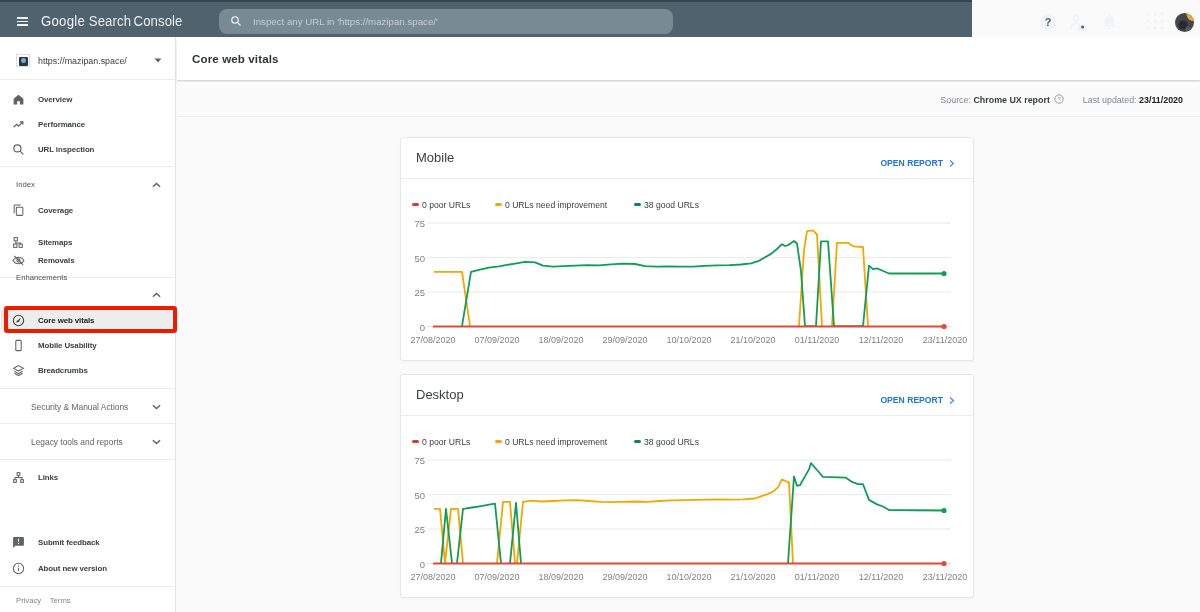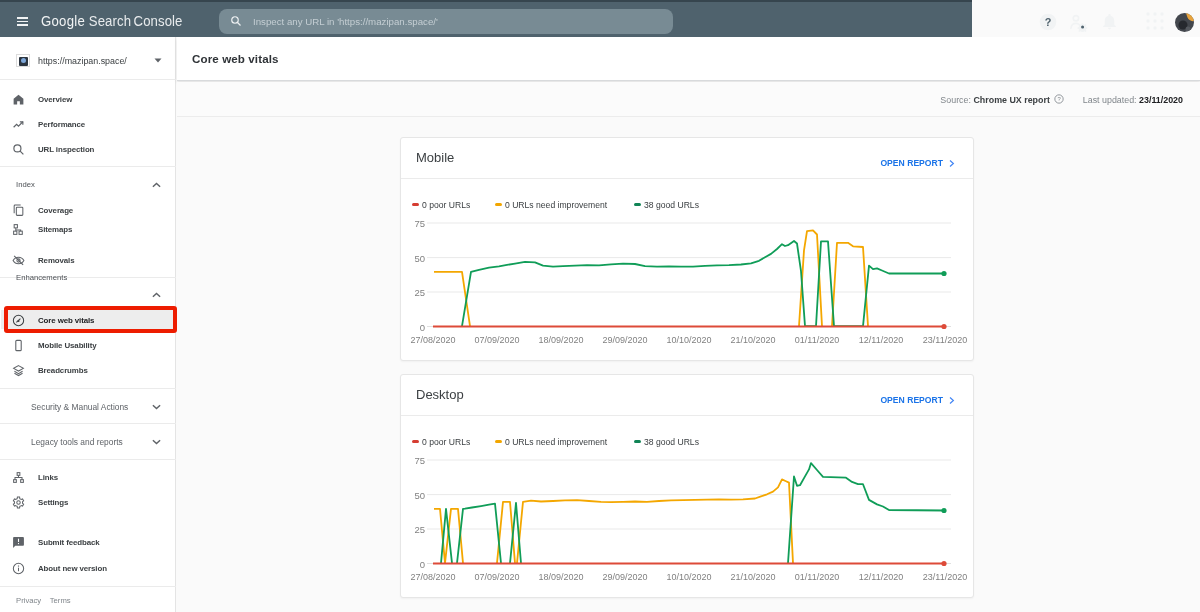--- a/index.html
+++ b/index.html
@@ -159,21 +159,21 @@
   <svg class="chev" style="top:145px;" width="9" height="6" viewBox="0 0 10 6" fill="none" stroke="#5f6368" stroke-width="1.6">
       <path d="M1 5l4-3.8L9 5"></path>
     </svg>
   <div class="menurow" style="top:161px;">
       <span class="ic"><svg width="13" height="13" viewBox="0 0 24 24" fill="none" stroke="#5f6368" stroke-width="1.9">
           <rect x="8" y="6" width="12" height="15" rx="1.5"></rect>
           <path d="M16 2H5.5C4.7 2 4 2.7 4 3.5V17"></path>
         </svg></span>
       <span class="lb">Coverage</span>
     </div>
-  <div class="menurow" style="top:180px;text-decoration:underline;">
+  <div class="menurow" style="top:193px;text-decoration:underline;">
       <span class="ic"><svg width="13" height="13" viewBox="0 0 24 24" fill="none" stroke="#5f6368" stroke-width="1.9">
           <rect x="4" y="3" width="6" height="6"></rect>
           <rect x="3" y="15" width="6" height="6"></rect>
           <rect x="13" y="15" width="6" height="6"></rect>
           <path d="M7 9v4h9v2M7 13v2"></path>
         </svg></span>
       <span class="lb">Sitemaps</span>
     </div>
   <div class="menurow" style="top:211px;">
       <span class="ic"><svg width="13" height="13" viewBox="0 0 24 24" fill="none" stroke="#5f6368" stroke-width="1.9">
@@ -224,27 +224,20 @@
     </svg>
   <div class="sdivider" style="top:422px;"></div>
   <div class="menurow" style="top:428px;">
       <span class="ic"><svg width="13" height="13" viewBox="0 0 24 24" fill="none" stroke="#5f6368" stroke-width="1.9">
           <rect x="9.5" y="3" width="5" height="5"></rect>
           <rect x="3" y="16" width="5" height="5"></rect>
           <rect x="16" y="16" width="5" height="5"></rect>
           <path d="M12 8v4M5.5 16v-4h13v4"></path>
         </svg></span>
       <span class="lb">Links</span>
-    </div>
-  <div class="menurow" style="top:453px;">
-      <span class="ic"><svg width="13" height="13" viewBox="0 0 24 24" fill="none" stroke="#5f6368" stroke-width="1.9">
-          <circle cx="12" cy="12" r="3.2"></circle>
-          <path d="M19.4 13.5c.04-.5.07-1 .07-1.5s-.03-1-.07-1.5l2.1-1.6-2-3.5-2.5 1a7.6 7.6 0 0 0-2.6-1.5L14 2h-4l-.4 2.9c-1 .35-1.8.85-2.6 1.5l-2.5-1-2 3.5 2.1 1.6c-.04.5-.07 1-.07 1.5s.03 1 .07 1.5l-2.1 1.6 2 3.5 2.5-1c.8.65 1.6 1.15 2.6 1.5L10 22h4l.4-2.9c1-.35 1.8-.85 2.6-1.5l2.5 1 2-3.5z"></path>
-        </svg></span>
-      <span class="lb">Settings</span>
     </div>
   <div class="menurow" style="top:493px;">
       <span class="ic"><svg width="13" height="13" viewBox="0 0 24 24" fill="#5f6368">
           <path d="M20 2H4c-1.1 0-2 .9-2 2v18l4-4h14c1.1 0 2-.9 2-2V4c0-1.1-.9-2-2-2z"></path>
           <rect x="11" y="5" width="2" height="6" fill="#fff"></rect>
           <rect x="11" y="13" width="2" height="2" fill="#fff"></rect>
         </svg></span>
       <span class="lb">Submit feedback</span>
     </div>
   <div class="menurow" style="top:519px;">

